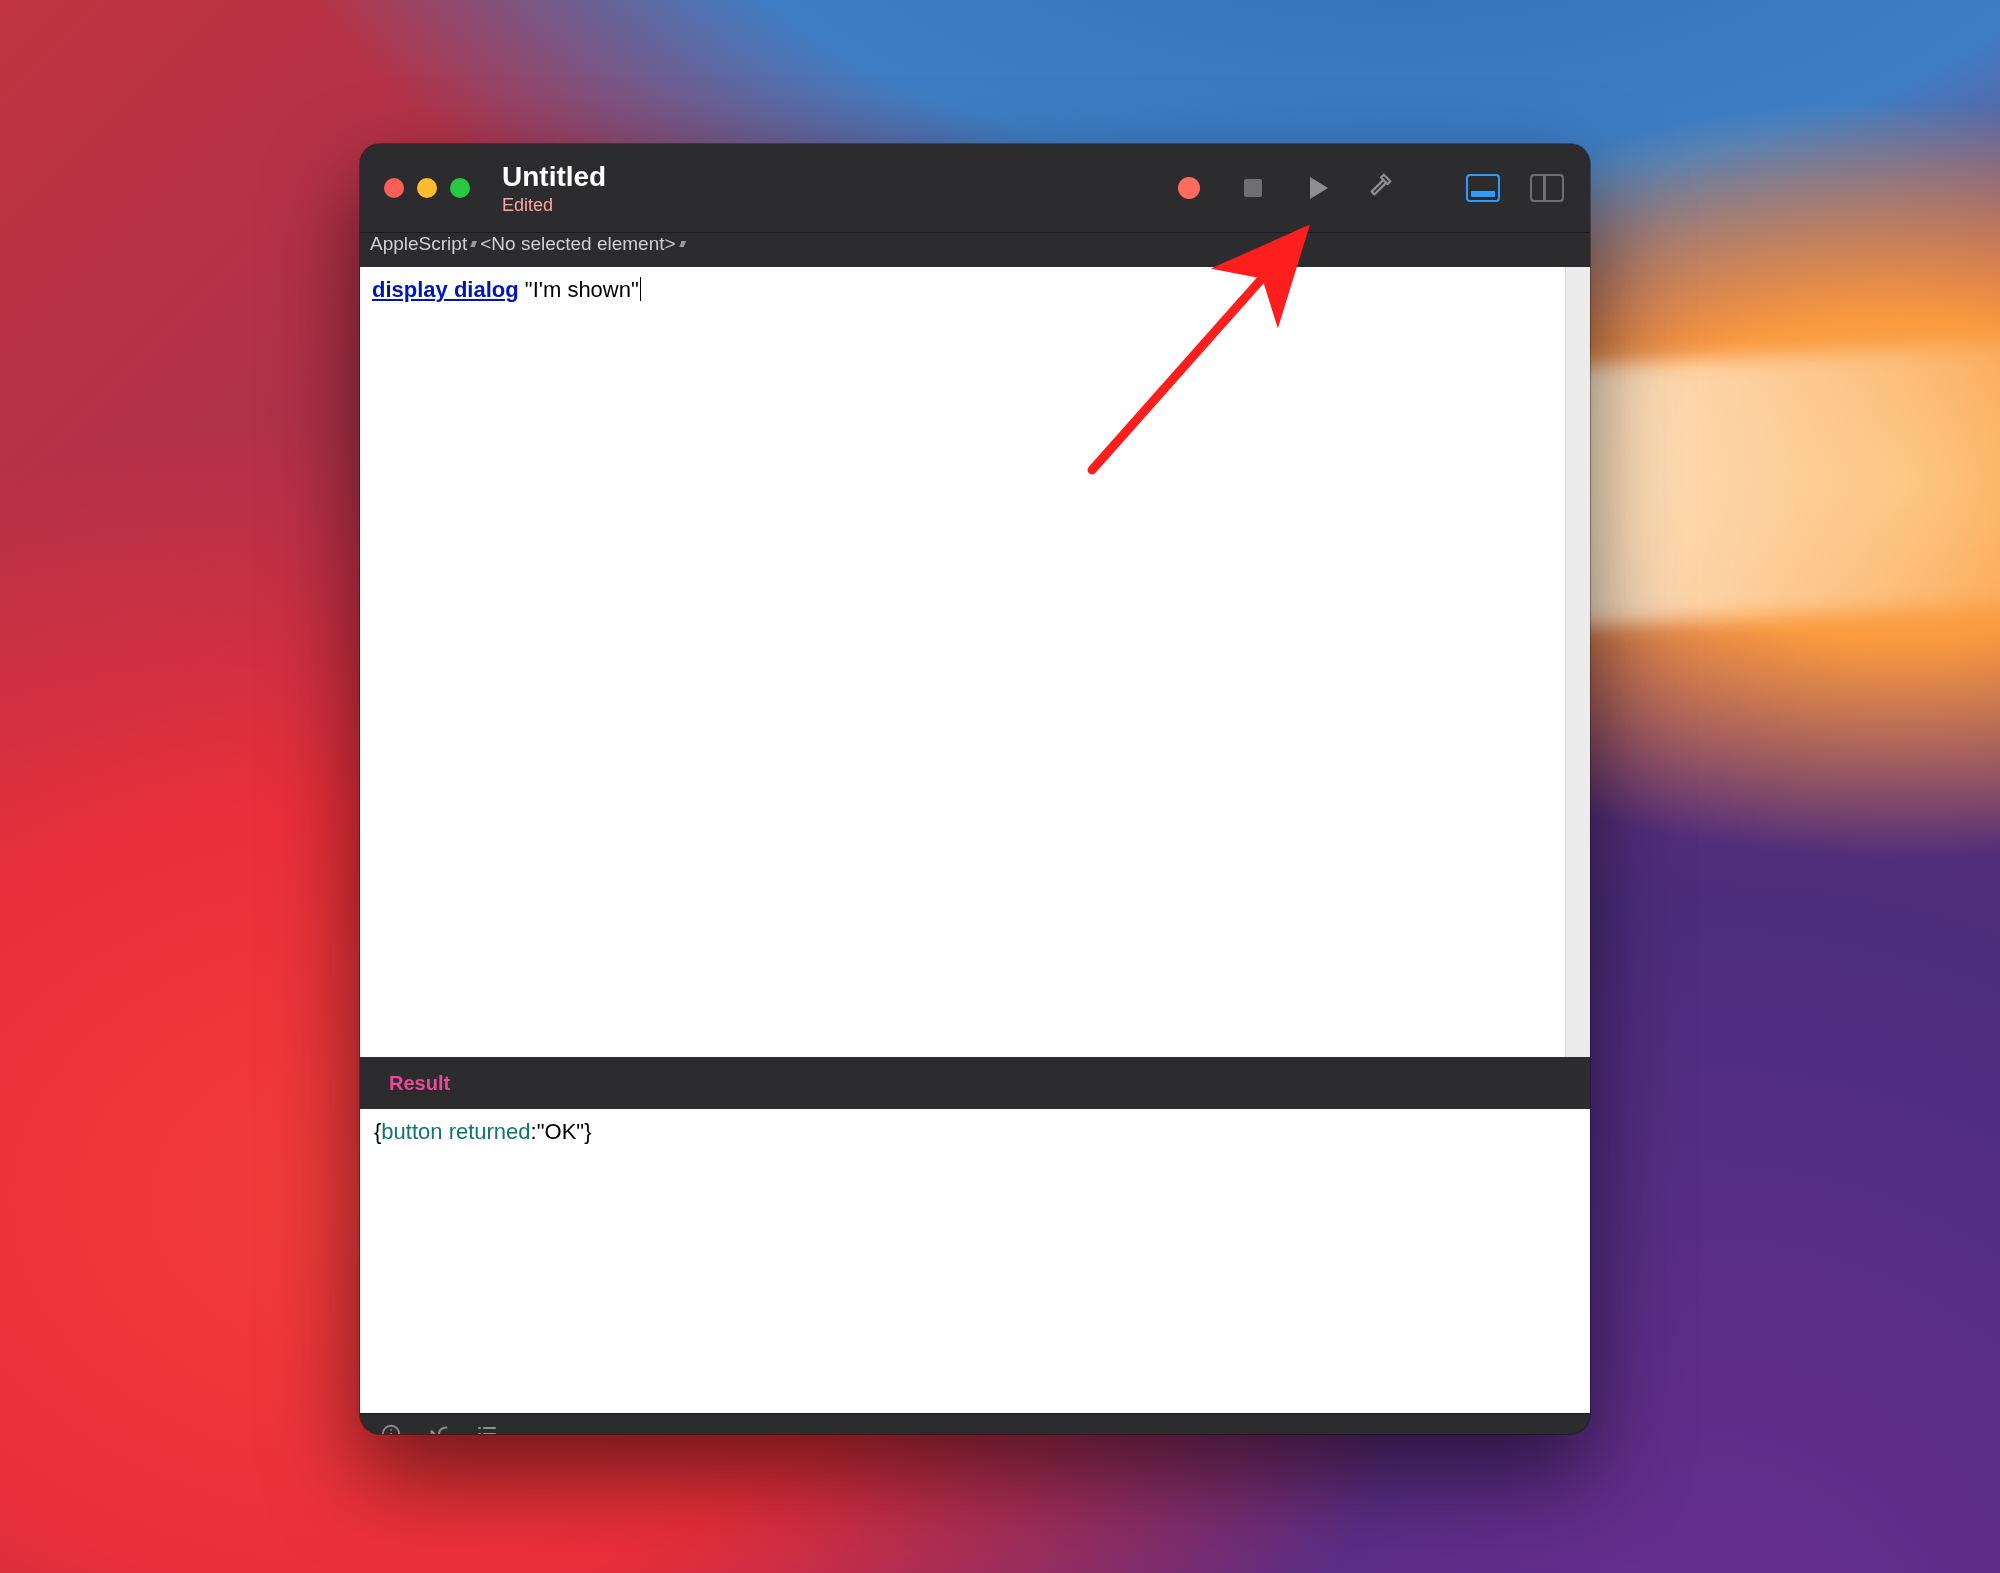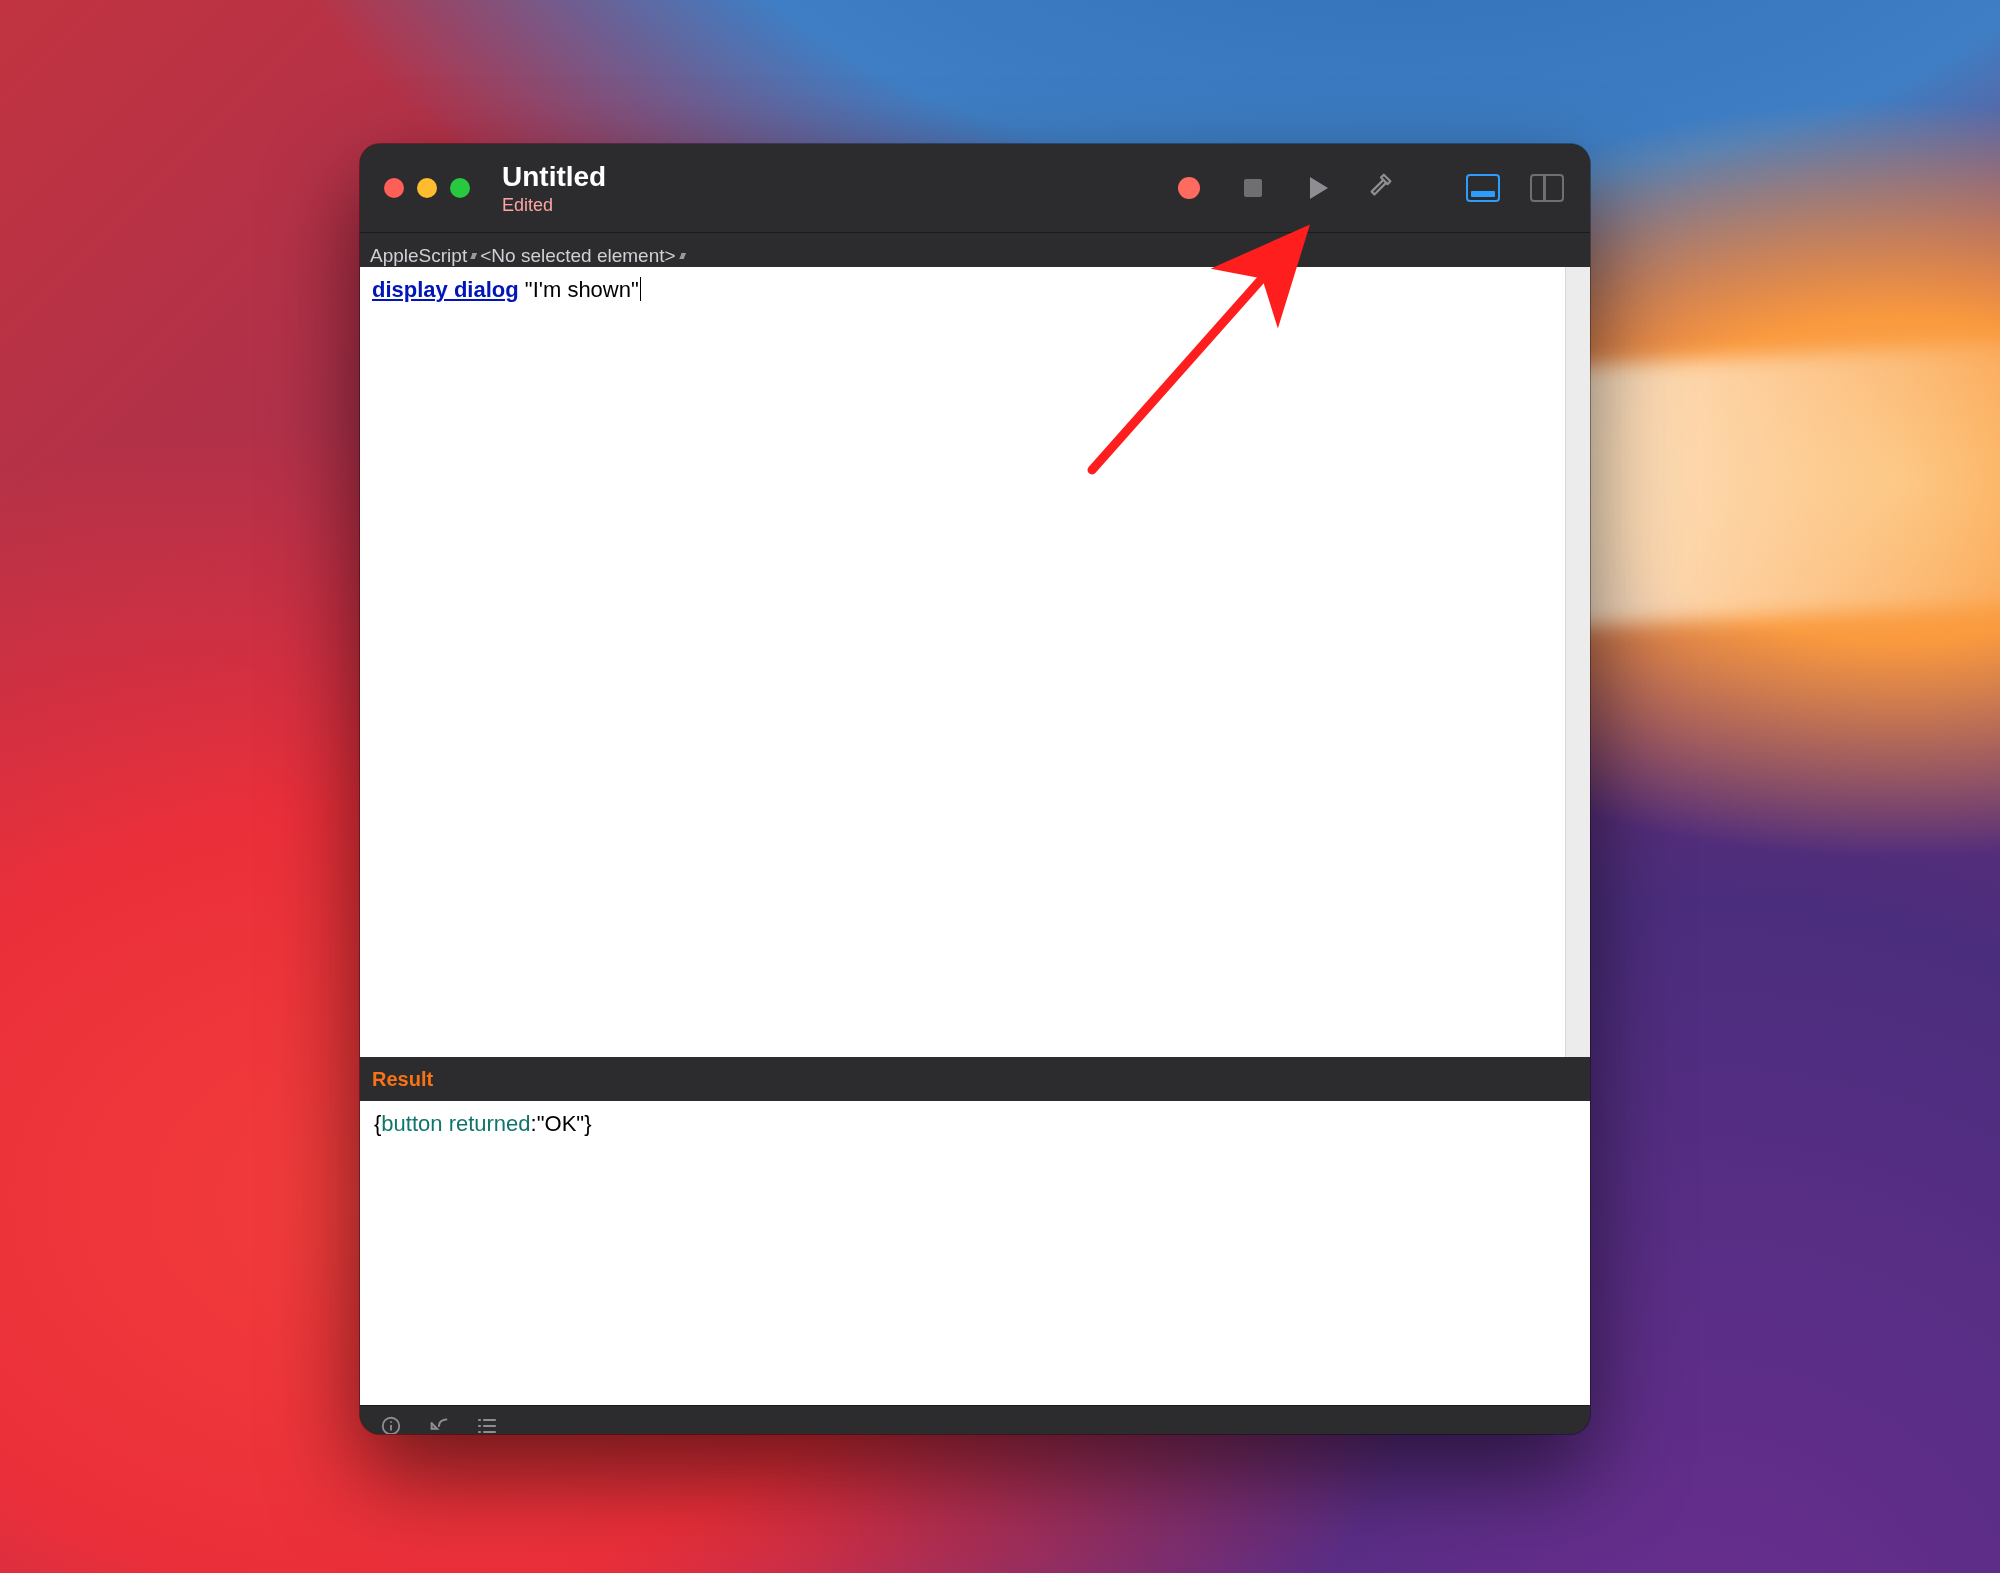--- a/index.html
+++ b/index.html
@@ -66,21 +66,21 @@
   .hammer svg{width:30px;height:30px;}
   .panel-toggle{display:flex;align-items:center;}
   .panel-ic{width:30px;height:24px;border:2.5px solid #2d9cff;border-radius:4px;position:relative;}
   .panel-ic::after{content:"";position:absolute;left:3px;right:3px;bottom:3px;height:6px;background:#2d9cff;border-radius:1px;}
   .sidebar-ic{width:30px;height:24px;border:2.5px solid #6f6f72;border-radius:4px;position:relative;}
   .sidebar-ic::after{content:"";position:absolute;top:0;bottom:0;left:11px;width:2.5px;background:#6f6f72;}
   .toolgap{width:20px;}
 
   .navbar{
     height:34px;background:#2c2c2e;color:#d0d0d4;font-size:19px;
-    display:flex;align-items:flex-end;gap:6px;padding:0 10px;border-top:1px solid #1b1b1d;
+    display:flex;align-items:flex-start;gap:6px;padding:0 10px;border-top:1px solid #1b1b1d;
   }
   .navbar .sel{display:flex;align-items:center;gap:3px;color:#d0d0d4;cursor:pointer;}
   .ud{font-size:12px;letter-spacing:-4px;transform:scaleX(0.85);color:#9a9a9e;display:inline-block;position:relative;top:-1px;}
 
   .editor{
     background:#fff;
     height:770px;
     padding:10px 12px;
     font-family:Verdana,Geneva,sans-serif;
     font-size:22px;
@@ -89,22 +89,22 @@
   }
   .editor .kw{color:#0016b8;font-weight:700;text-decoration:underline;}
   .editor .str{color:#000;}
   .caret{display:inline-block;width:1px;height:24px;background:#000;vertical-align:-4px;margin-left:1px;}
 
   .scrollbar-v{
     position:absolute;right:0;top:0;bottom:0;width:24px;background:#ececec;border-left:1px solid #d8d8d8;
   }
 
   .result-hdr{
-    height:44px;background:#2c2c2e;color:#f97316;font-weight:700;font-size:20px;
-    display:flex;align-items:center;padding:0 12px;
+    height:52px;background:#2c2c2e;color:#ec4899;font-weight:700;font-size:20px;
+    display:flex;align-items:center;padding:0 29px;
   }
   .result-body{
     background:#fff;height:284px;padding:10px 14px;
     font-family:Verdana,Geneva,sans-serif;font-size:22px;color:#000;
   }
   .result-body .cls{color:#0f766e;}
   .result-body .val{color:#000;}
 
   .statusbar{
     height:40px;background:#2c2c2e;border-top:1px solid #1b1b1d;

